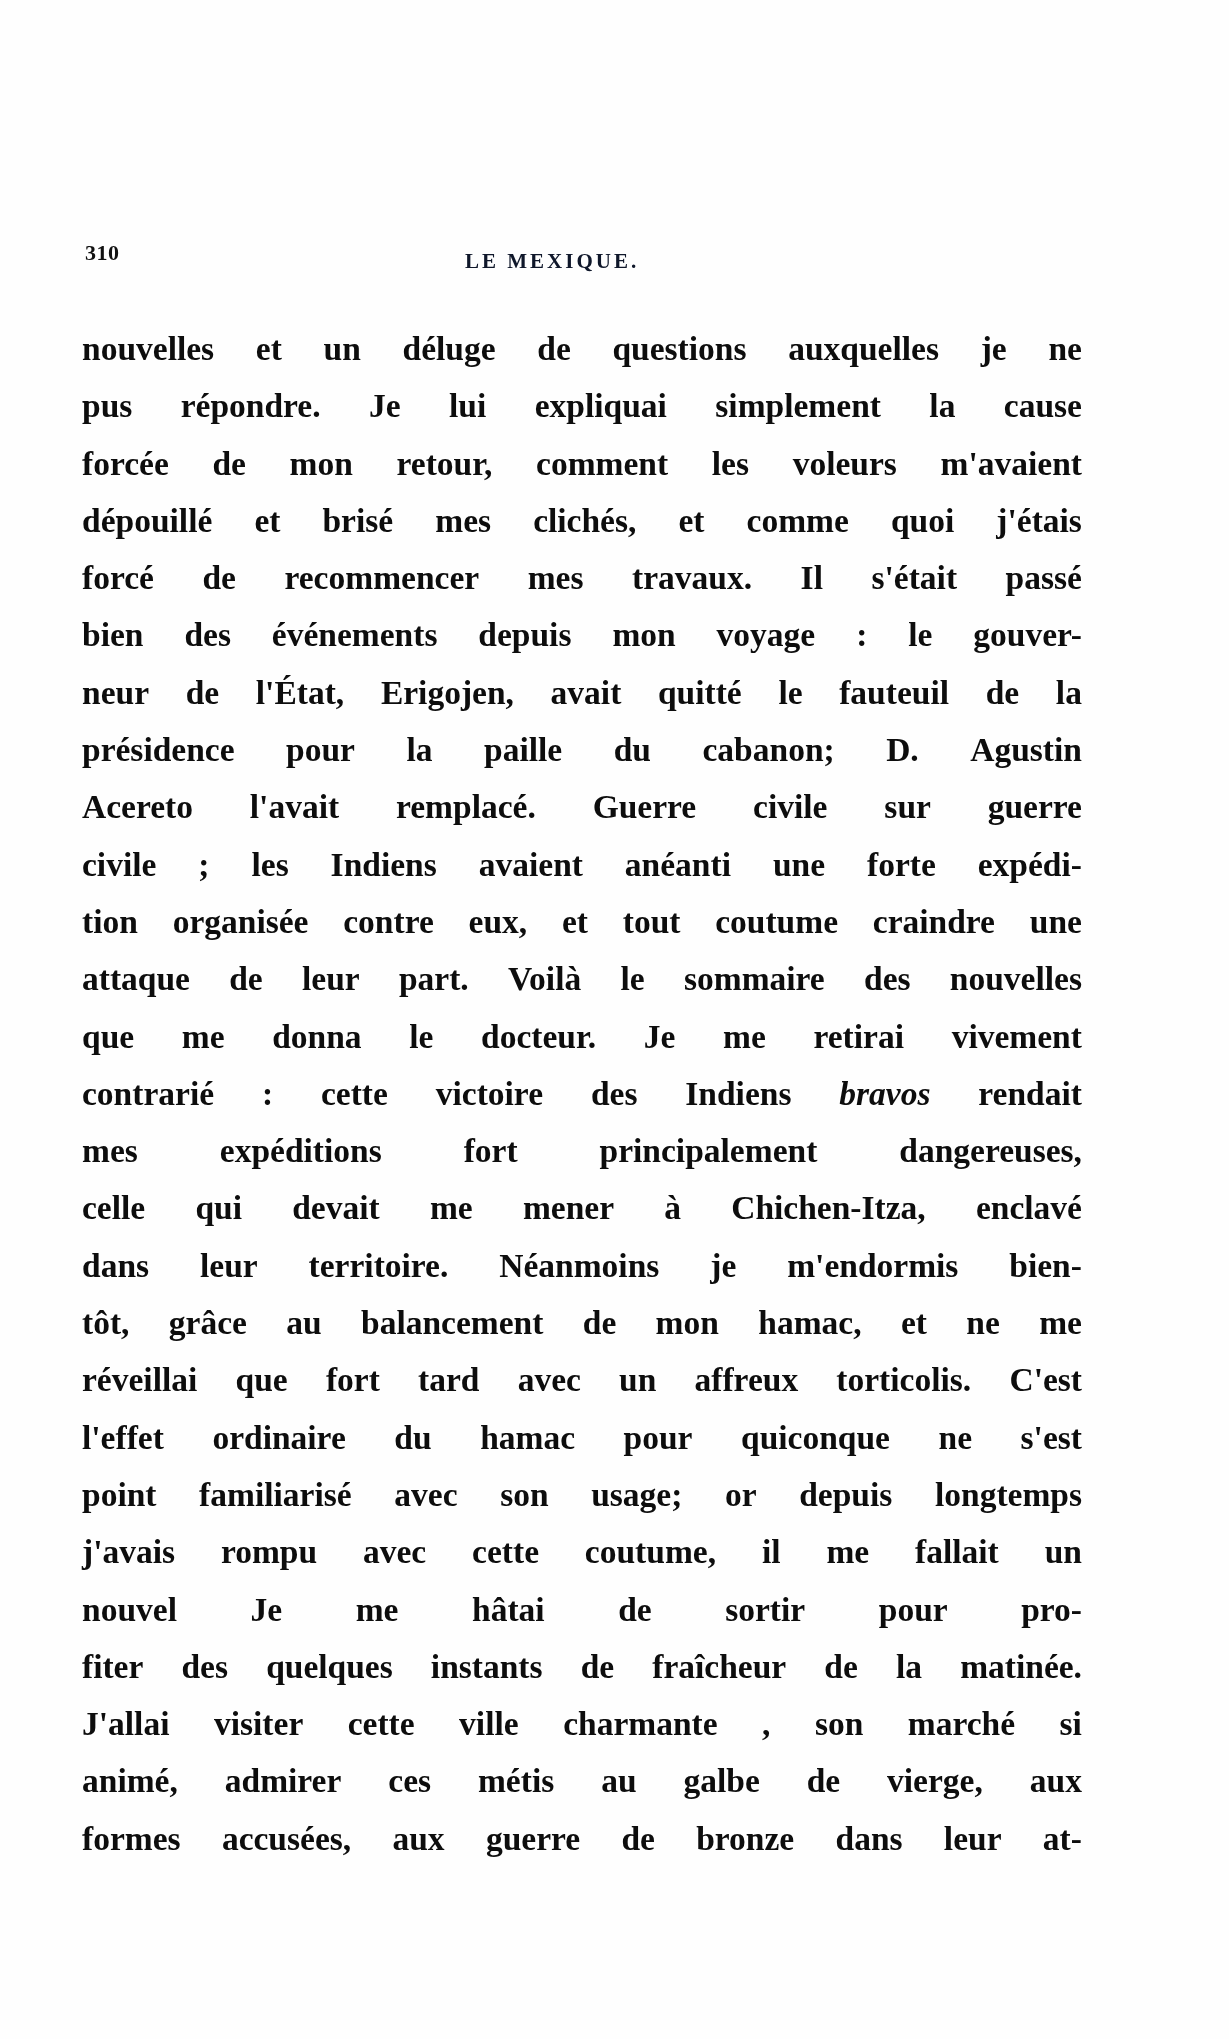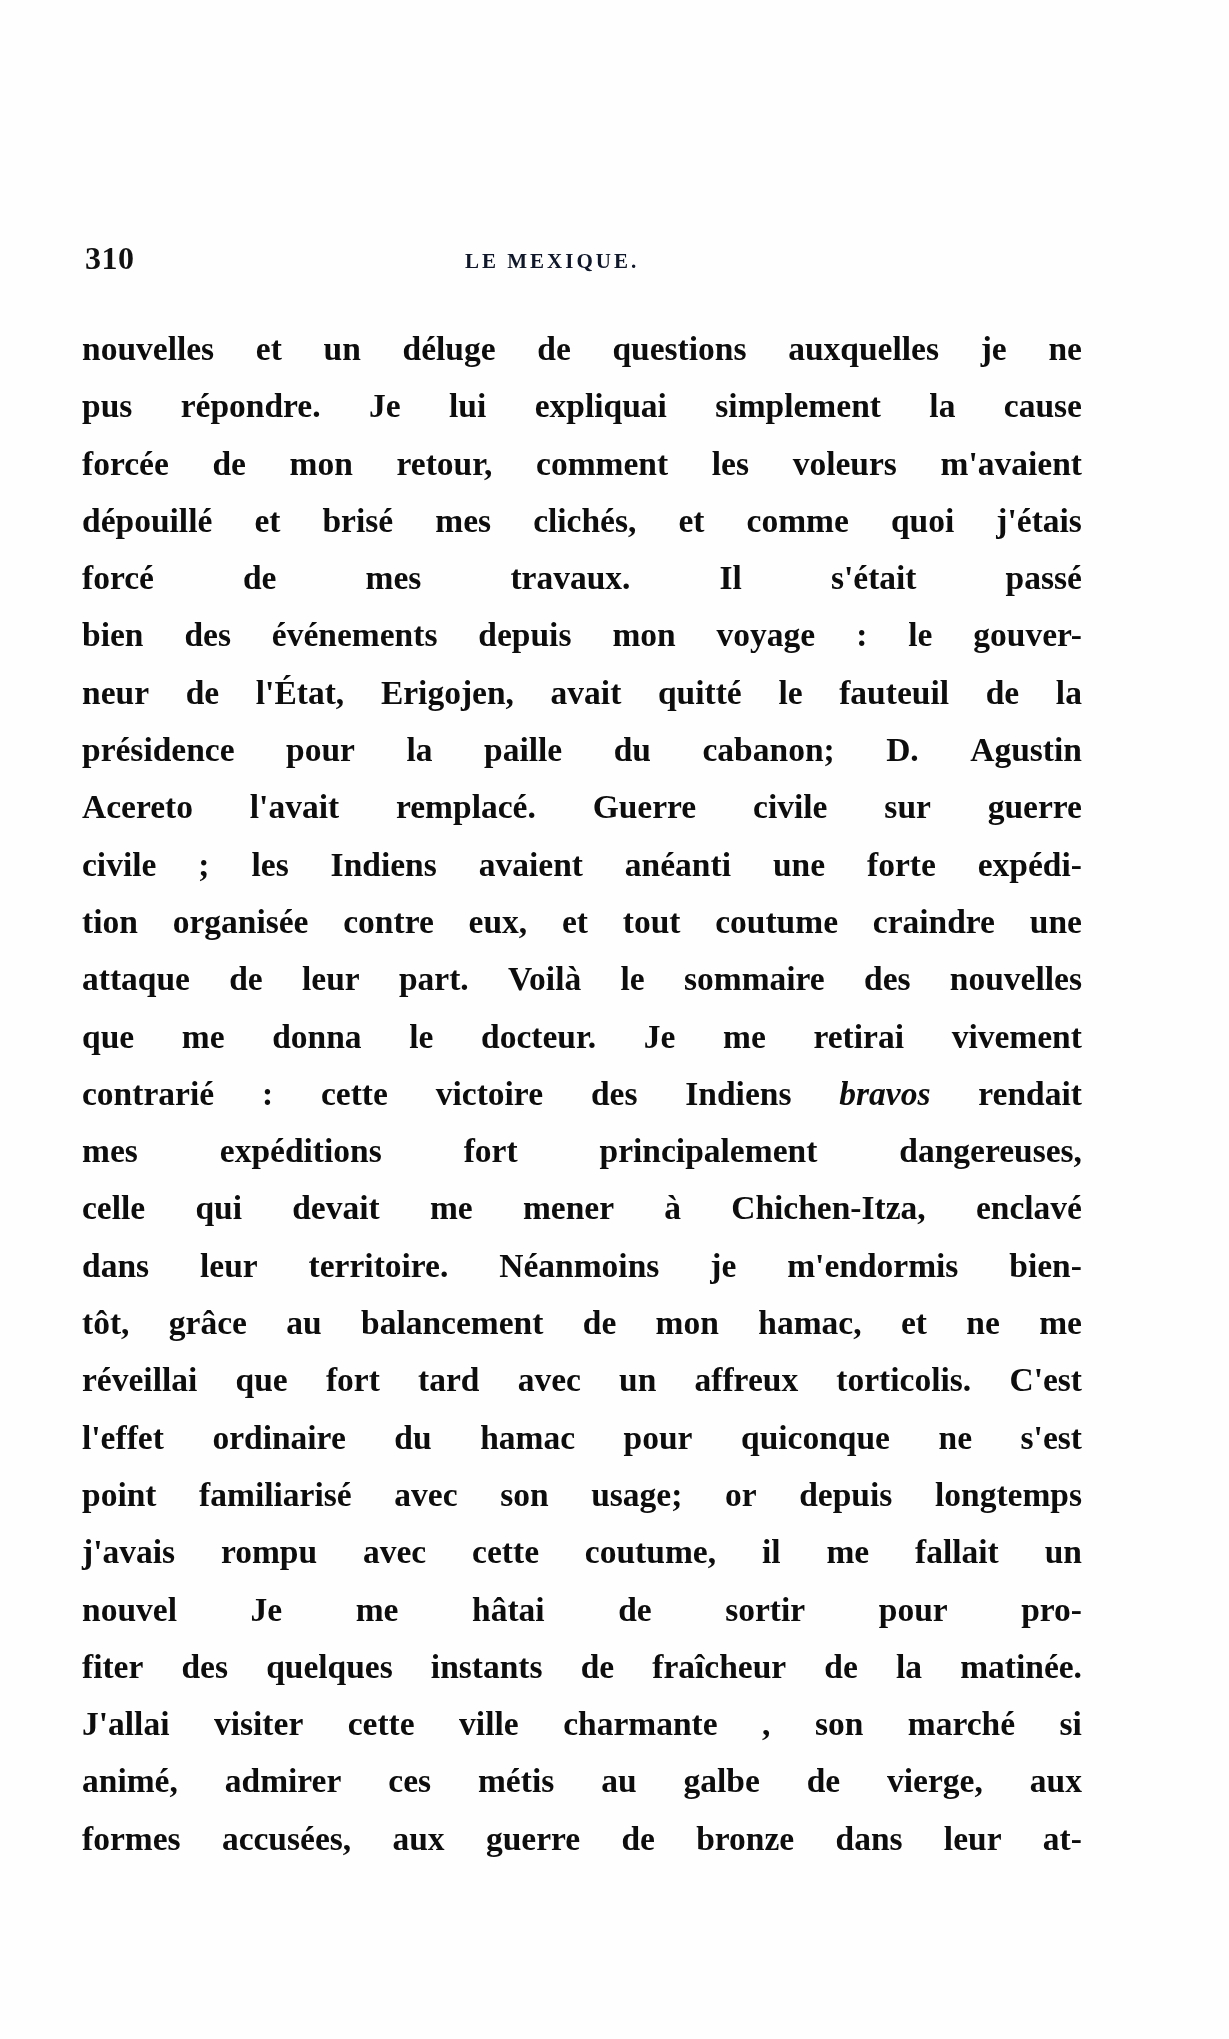--- a/index.html
+++ b/index.html
@@ -28,21 +28,21 @@
     left: 85px;
     top: 240px;
     width: 1060px;
     height: 40px;
   }
   .folio {
     position: absolute;
     left: 0;
     top: 0;
     font-family: "Liberation Serif", serif;
-    font-size: 32px;
+    font-size: 22px;
     font-weight: 700;
     letter-spacing: 0.5px;
     color: #111;
   }
   .running-title {
     position: absolute;
     left: 380px;
     top: 9px;
     font-family: "Liberation Serif", serif;
     font-size: 21px;
@@ -132,20 +132,21 @@
         <span class="w">mes</span>
         <span class="w">clichés,</span>
         <span class="w">et</span>
         <span class="w">comme</span>
         <span class="w">quoi</span>
         <span class="w">j'étais</span>
       </div>
       <div class="line just">
         <span class="w">forcé</span>
         <span class="w">de</span>
+        <span class="w">recommencer</span>
         <span class="w">mes</span>
         <span class="w">travaux.</span>
         <span class="w">Il</span>
         <span class="w">s'était</span>
         <span class="w">passé</span>
       </div>
       <div class="line just">
         <span class="w">bien</span>
         <span class="w">des</span>
         <span class="w">événements</span>

